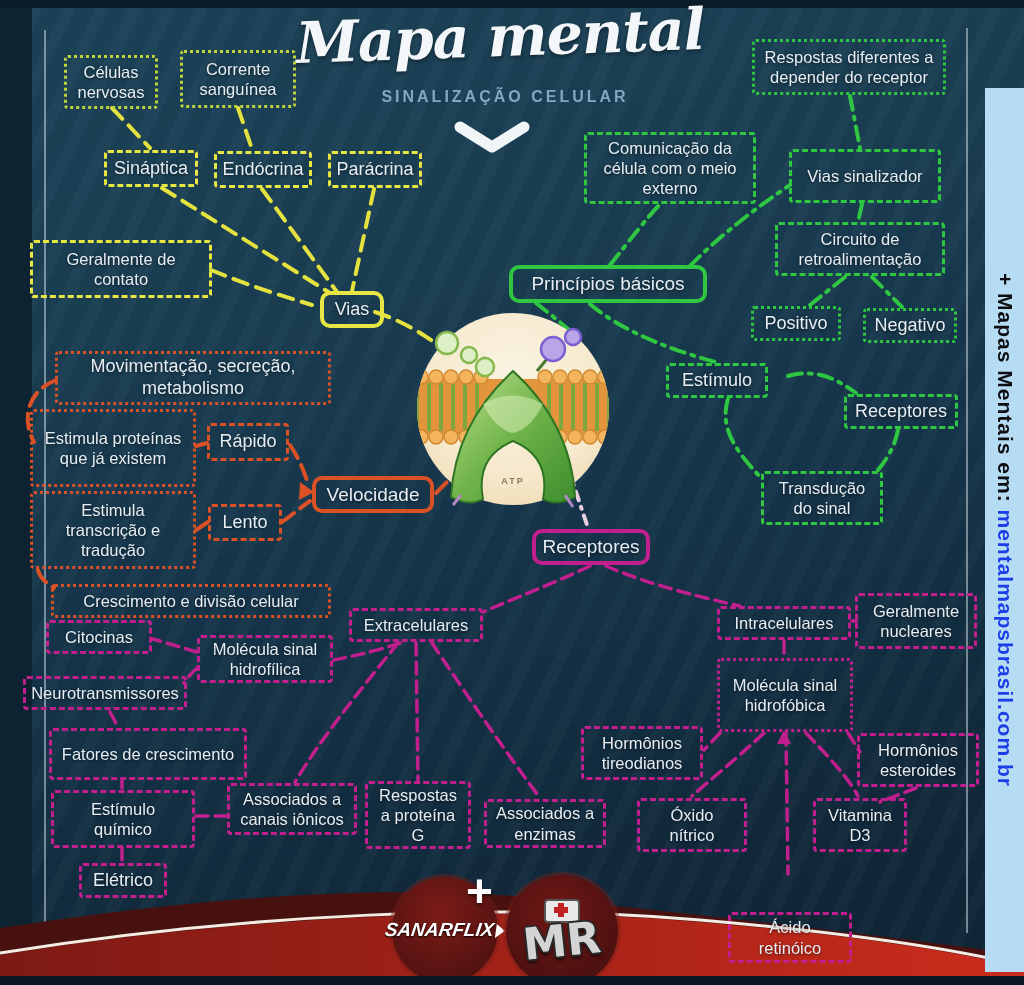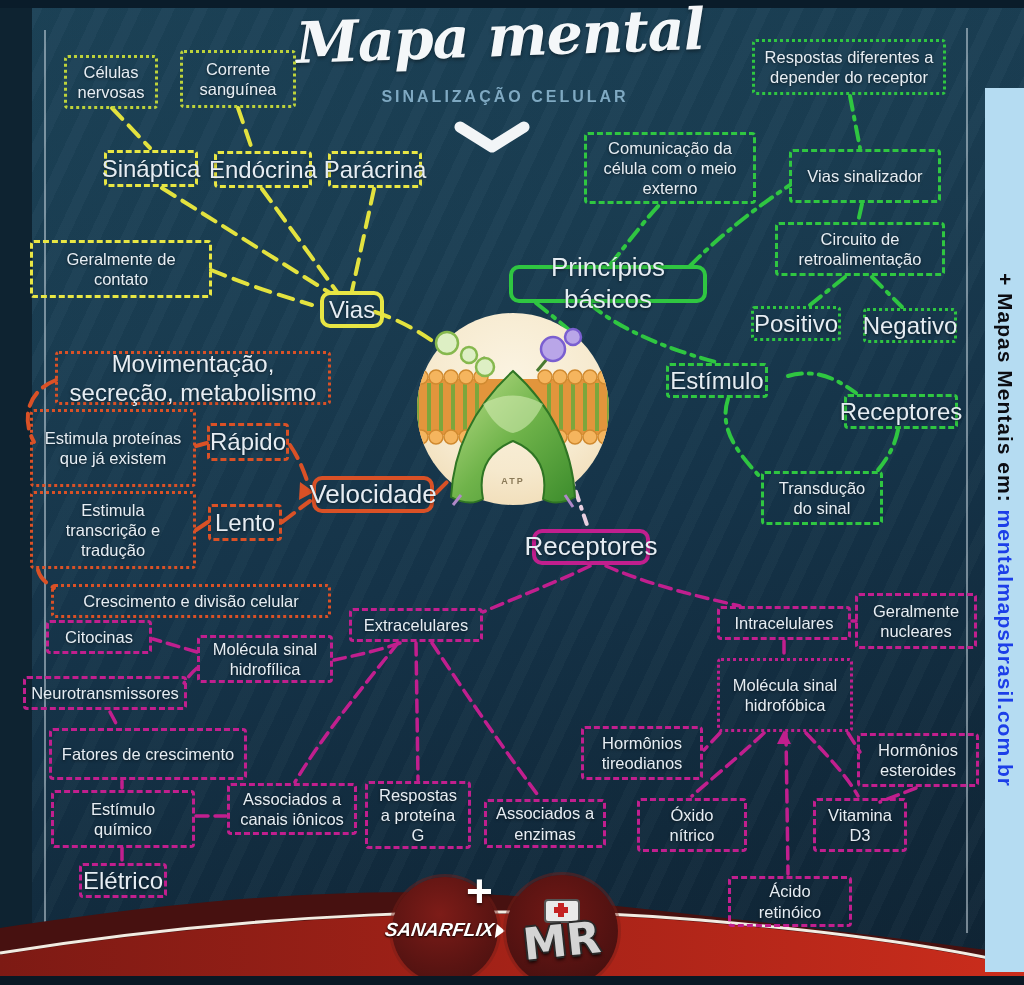--- a/index.html
+++ b/index.html
@@ -15,21 +15,21 @@
         color:#e6edf3;font-size:16.5px;line-height:1.22;padding:2px 6px;box-sizing:border-box;z-index:3;
         text-shadow:0 1px 3px rgba(0,0,0,.55);}
   .b-dot{border:3px dotted;border-radius:4px;}
   .b-dash{border:3px dashed;border-radius:4px;}
   .b-solid{border:4px solid;border-radius:10px;}
   .c-ygreen{border-color:#bdd23b;}
   .c-yellow{border-color:#e8e644;}
   .c-green{border-color:#2fc641;}
   .c-orange{border-color:#da5126;}
   .c-magenta{border-color:#c11f8e;}
-  .f18{font-size:24px;} .f19{font-size:26px;}
+  .f18{font-size:18px;} .f19{font-size:19px;}
   .title{position:absolute;left:270px;top:2px;width:460px;text-align:center;color:#f4f7f9;
          font-family:"DejaVu Serif",serif;font-style:italic;font-weight:bold;font-size:57px;
          letter-spacing:-1px;transform:rotate(-2deg);z-index:3;text-shadow:0 2px 4px rgba(0,0,0,.4);}
   .subtitle{position:absolute;left:320px;top:88px;width:370px;text-align:center;color:#7fa9c2;
             font-size:16px;font-weight:bold;letter-spacing:3px;z-index:3;}
   .chevron{position:absolute;left:452px;top:120px;z-index:3;}
   .sidebar{position:absolute;right:0;top:88px;width:39px;height:884px;background:#b5dcf2;z-index:6;
            display:flex;align-items:center;justify-content:center;}
   .sidebar-text{writing-mode:vertical-rl;font-weight:bold;font-size:21px;color:#0d0d12;
                 letter-spacing:1px;white-space:nowrap;}
@@ -331,21 +331,21 @@
   </div>
 <div class="node b-dash c-magenta" style="left:637px;top:798px;width:110px;height:54px">
     <span>Óxido nítrico</span>
   </div>
 <div class="node b-dash c-magenta" style="left:813px;top:798px;width:94px;height:54px">
     <span>Vitamina D3</span>
   </div>
 <div class="node b-dash c-magenta f18" style="left:79px;top:863px;width:88px;height:35px">
     <span>Elétrico</span>
   </div>
-<div class="node b-dash c-magenta" style="left:728px;top:876px;width:124px;height:51px">
+<div class="node b-dash c-magenta" style="left:728px;top:912px;width:124px;height:51px">
     <span>Ácido retinóico</span>
   </div>
 
 <div class="logo-circle logo-sanar">
   <span class="sanar-text"><span>SANARFLIX</span><span class="sanar-arrow"></span></span>
 </div>
 <div class="logo-plus">+</div>
 <div class="logo-circle logo-mr">
   <div class="mr-case"></div>
   <div class="mr-text">MR</div>

